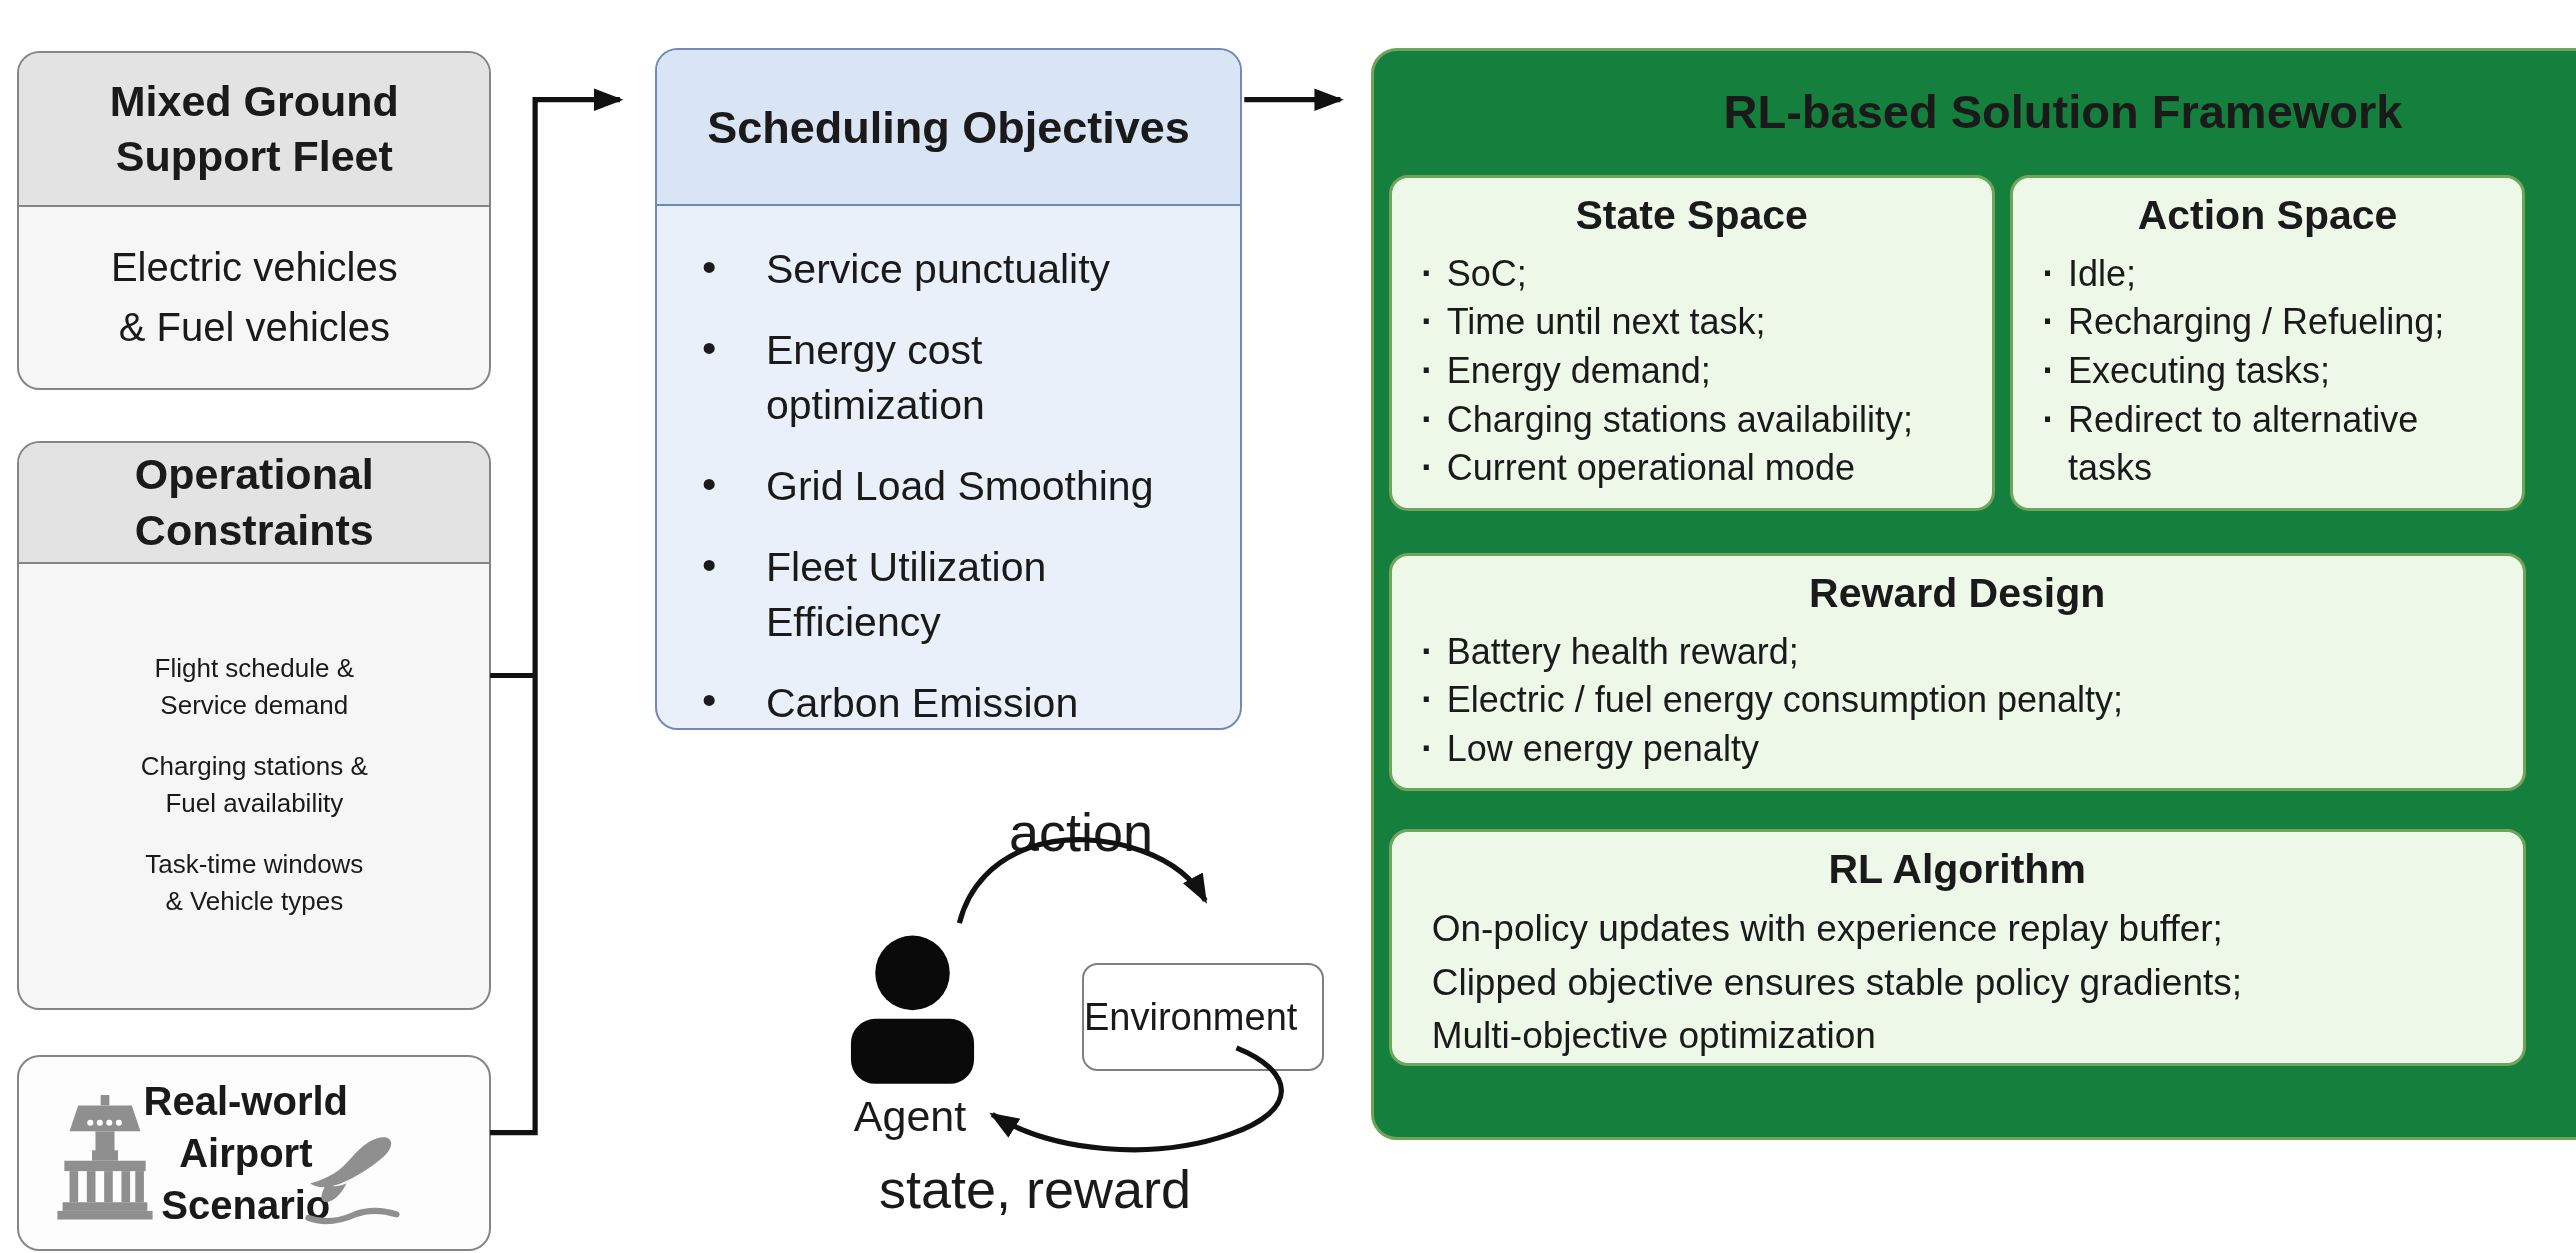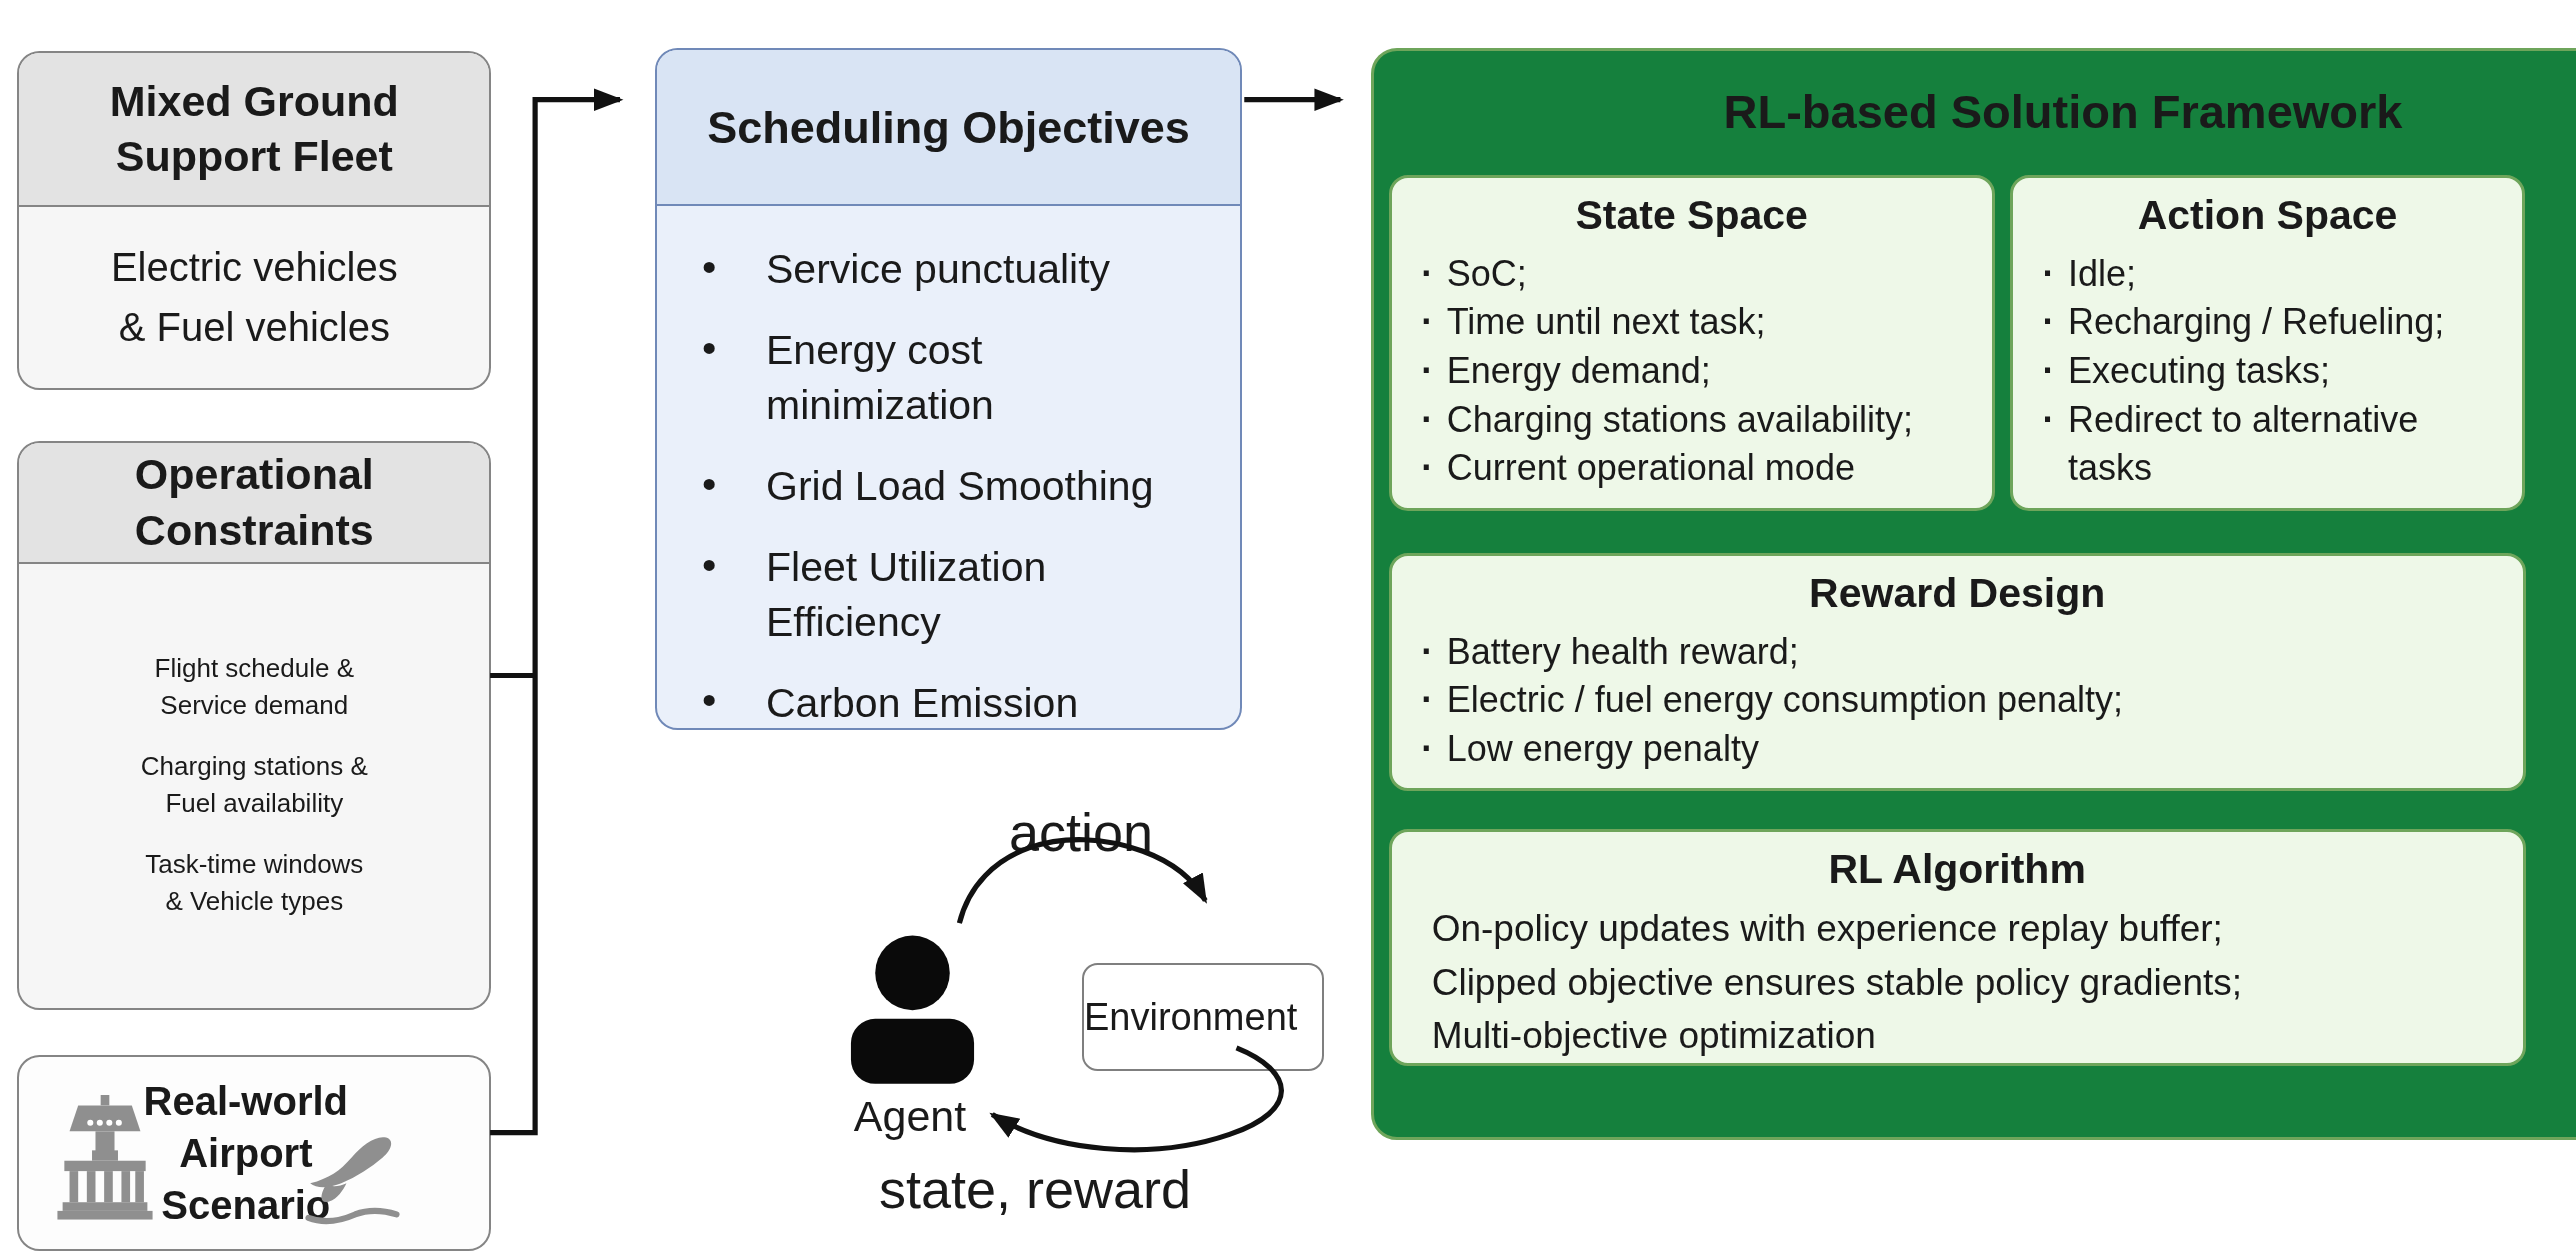--- a/index.html
+++ b/index.html
@@ -128,21 +128,21 @@
         </g>
         <path d="M4 104 C 22 111 42 107 58 100 C 74 94 90 95 106 100" fill="none" stroke="#8F8F8F" stroke-width="7" stroke-linecap="round"></path>
       </svg>
     </div>
 
     <div class="panel" id="objectives-box">
       <div class="panel-header">Scheduling Objectives</div>
       <ul class="objectives-list">
         <li>Service punctuality</li>
         <li>Energy cost
-minimization</li>
+optimization</li>
         <li>Grid Load Smoothing</li>
         <li>Fleet Utilization
 Efficiency</li>
         <li>Carbon Emission
 Reduction</li>
       </ul>
     </div>
 
     <svg id="agent-icon" width="137" height="152" viewBox="0 0 158 175">
       <circle cx="79" cy="47" r="43" fill="#0a0a0a"></circle>

